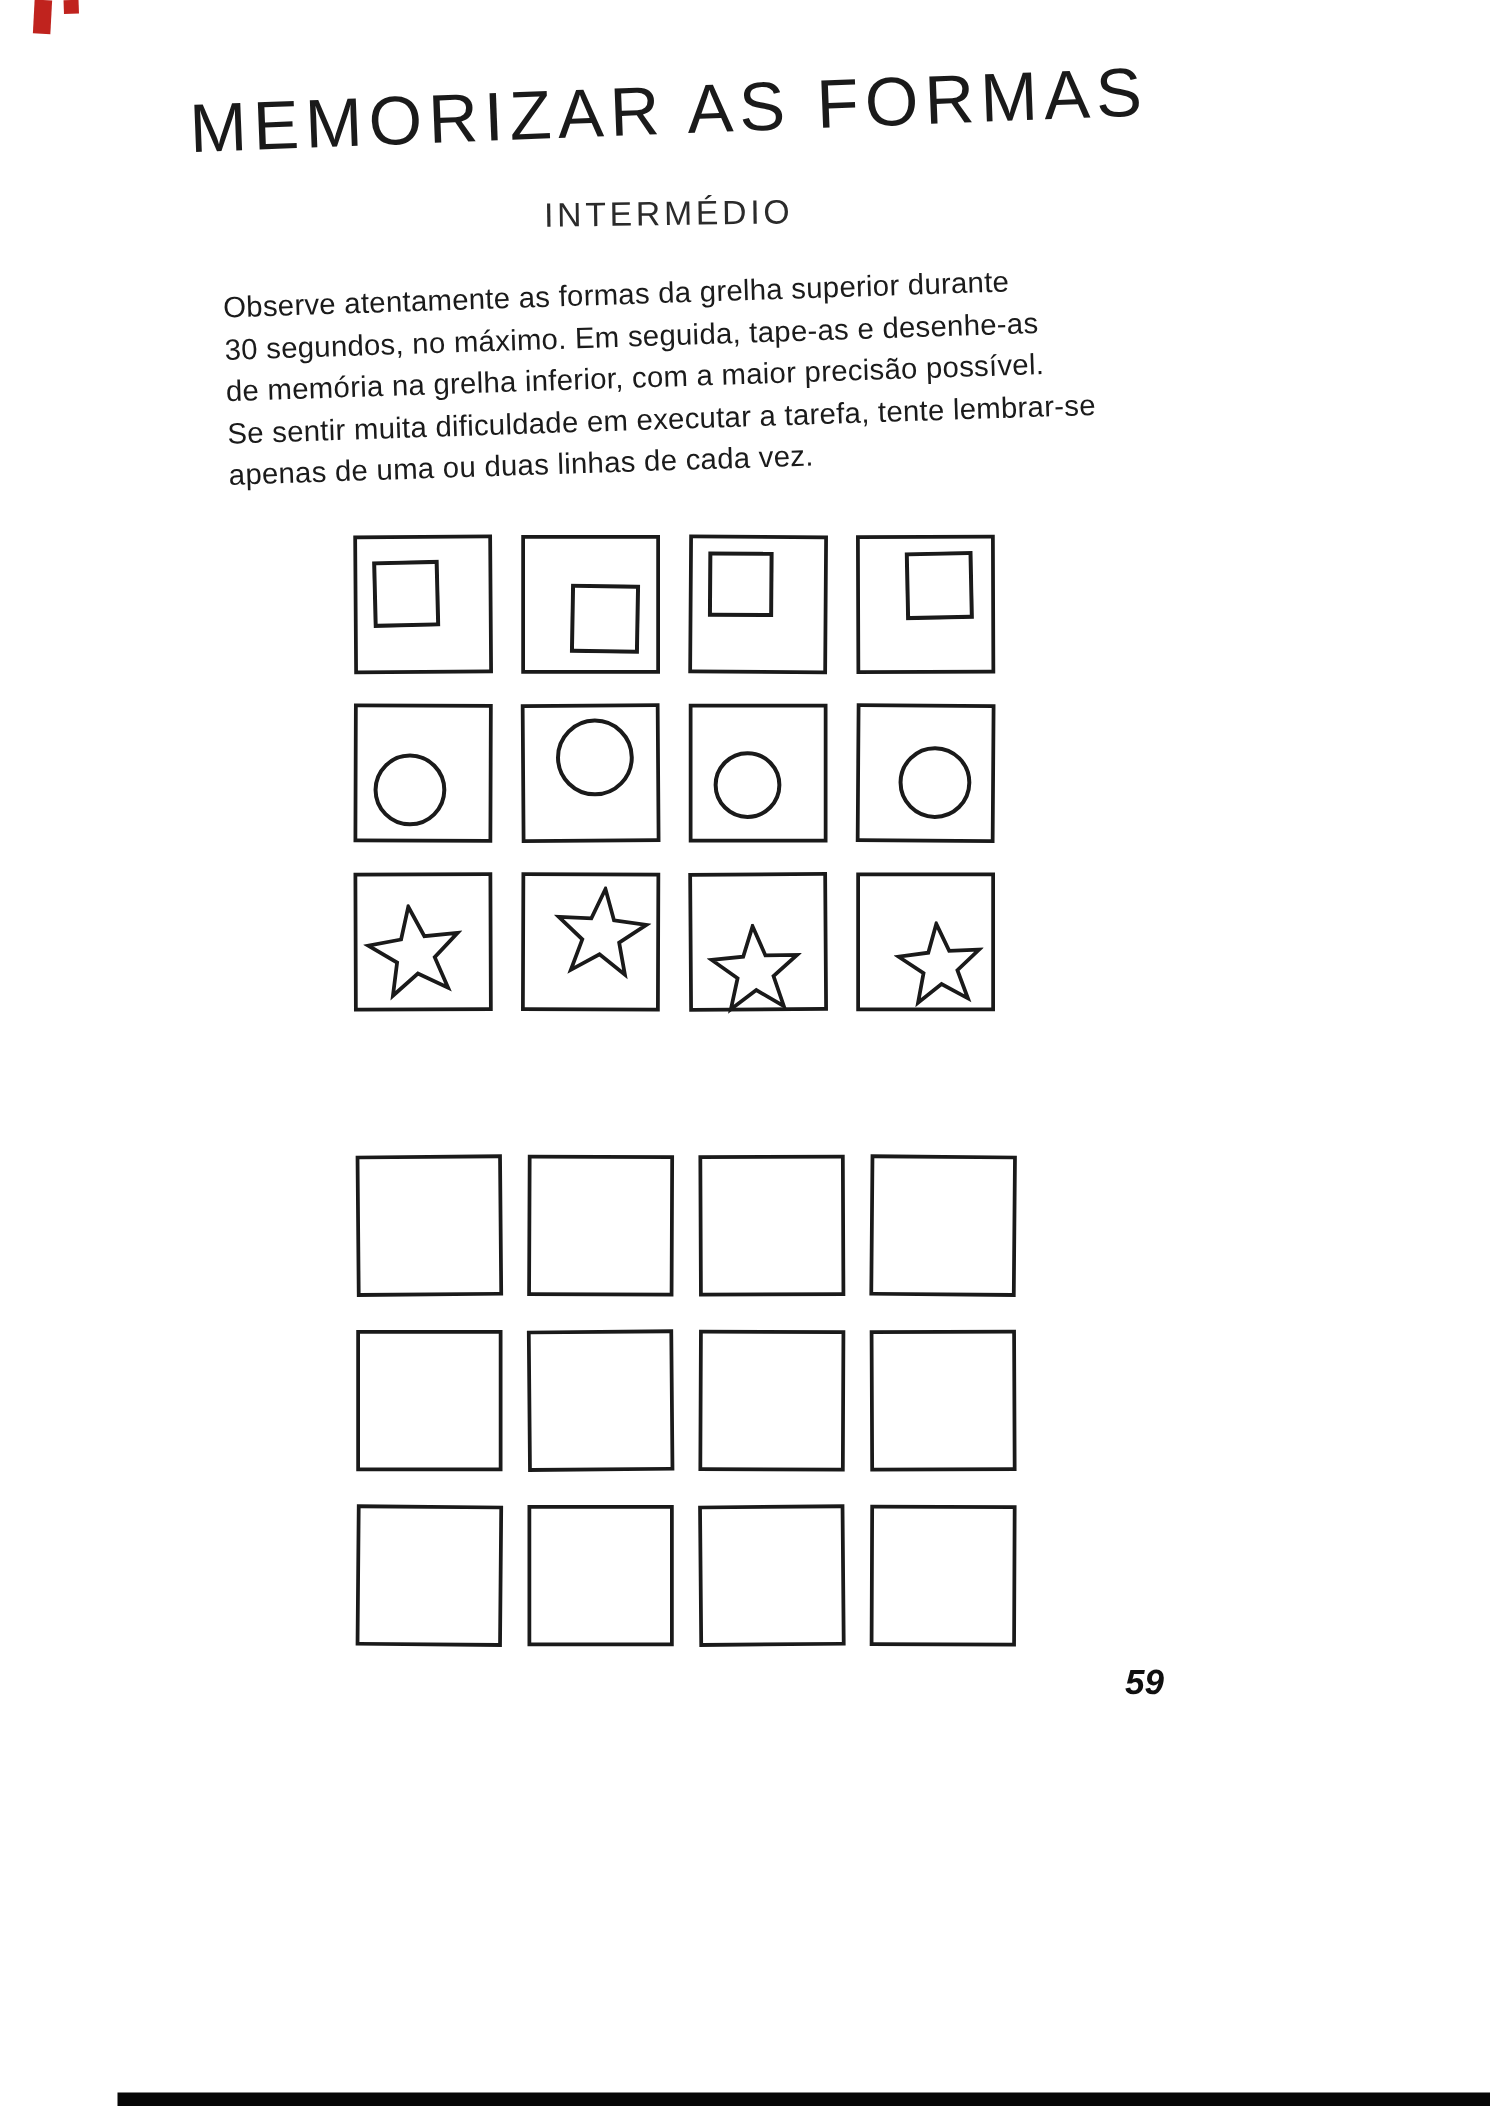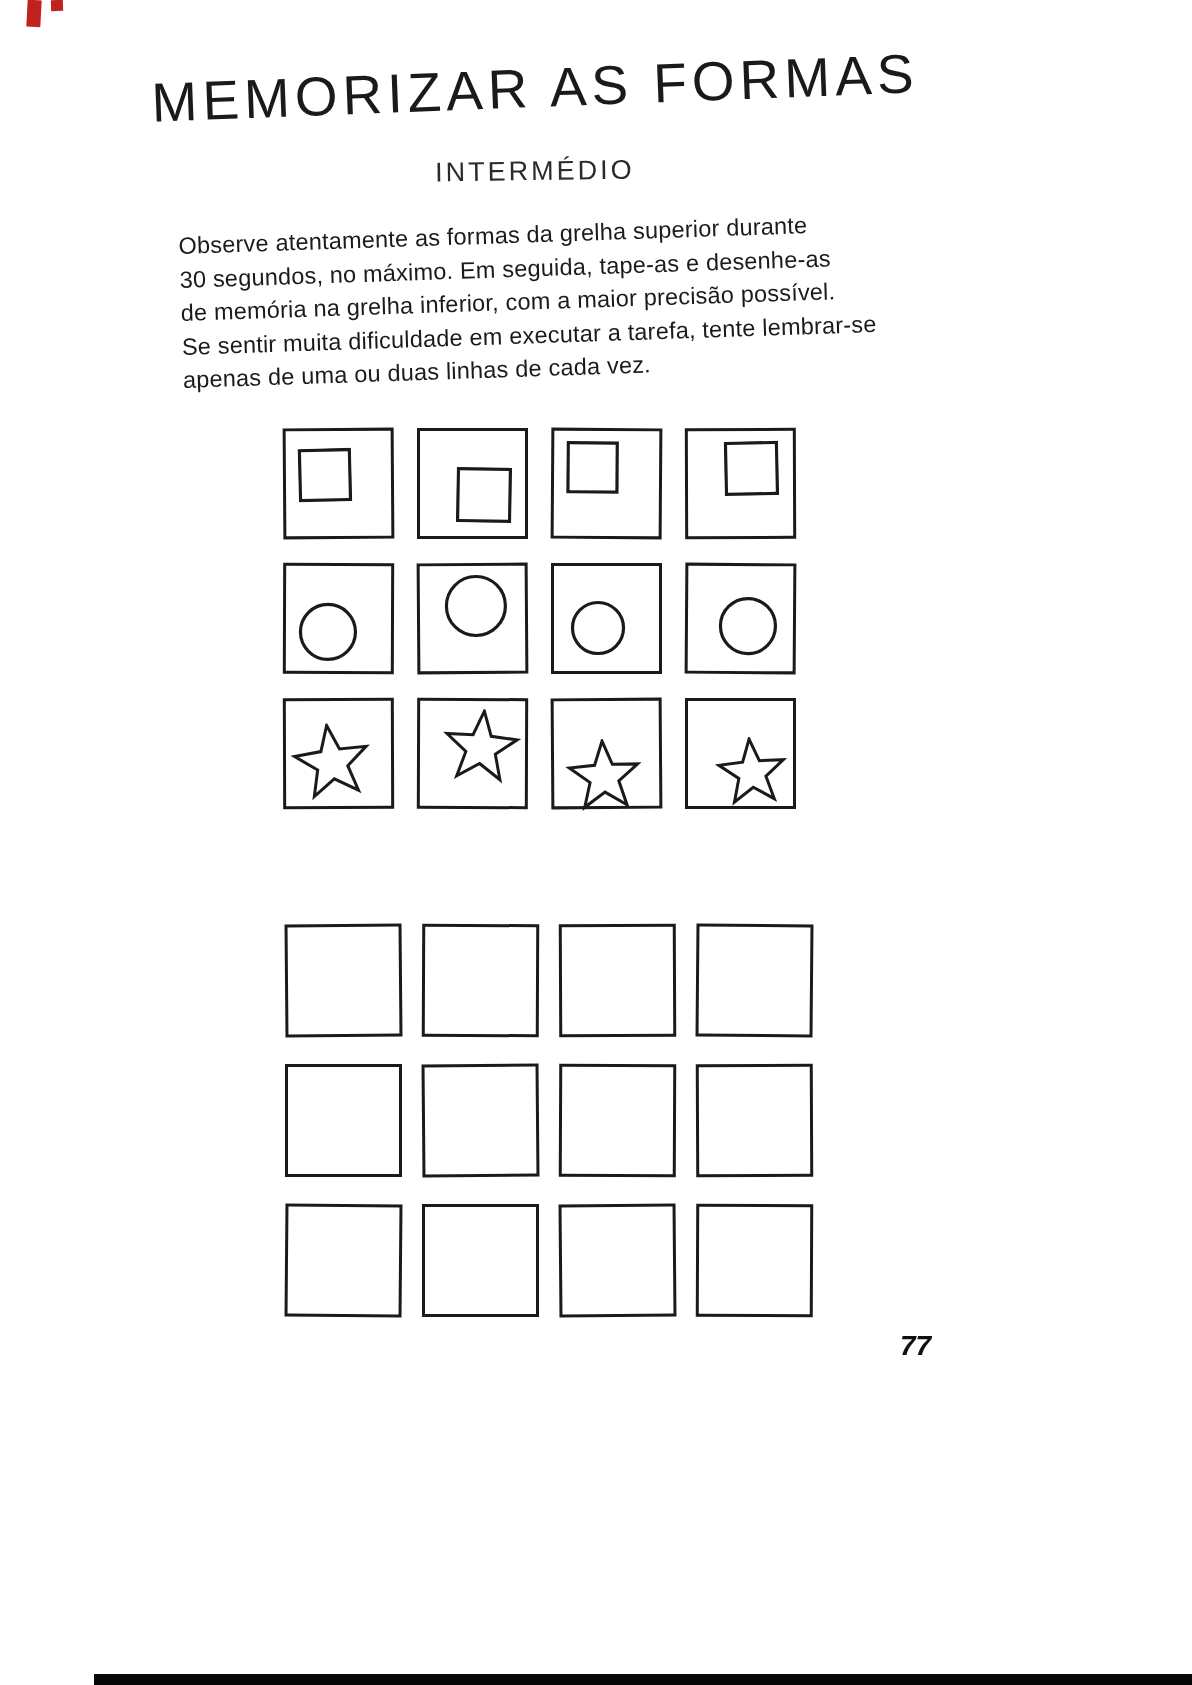--- a/index.html
+++ b/index.html
@@ -142,17 +142,17 @@
       <div class="cell" style="transform: rotate(0deg);"></div>
       <div class="cell" style="transform: rotate(-0.5deg);"></div>
       <div class="cell" style="transform: rotate(0.25deg);"></div>
       <div class="cell" style="transform: rotate(-0.25deg);"></div>
       <div class="cell" style="transform: rotate(0.5deg);"></div>
       <div class="cell" style="transform: rotate(0deg);"></div>
       <div class="cell" style="transform: rotate(-0.5deg);"></div>
       <div class="cell" style="transform: rotate(0.25deg);"></div>
     </div>
 
-  <div class="page-number">77</div>
+  <div class="page-number">59</div>
 
   <div class="bottom-bar"></div>
 
 </div>
 
 </body></html>

